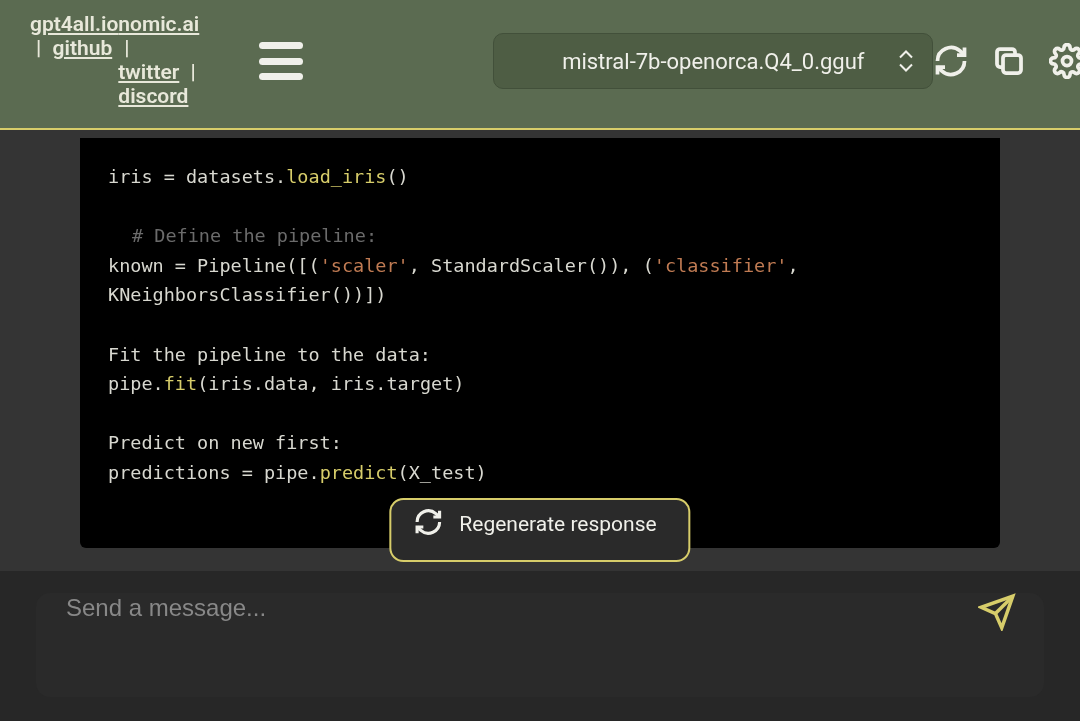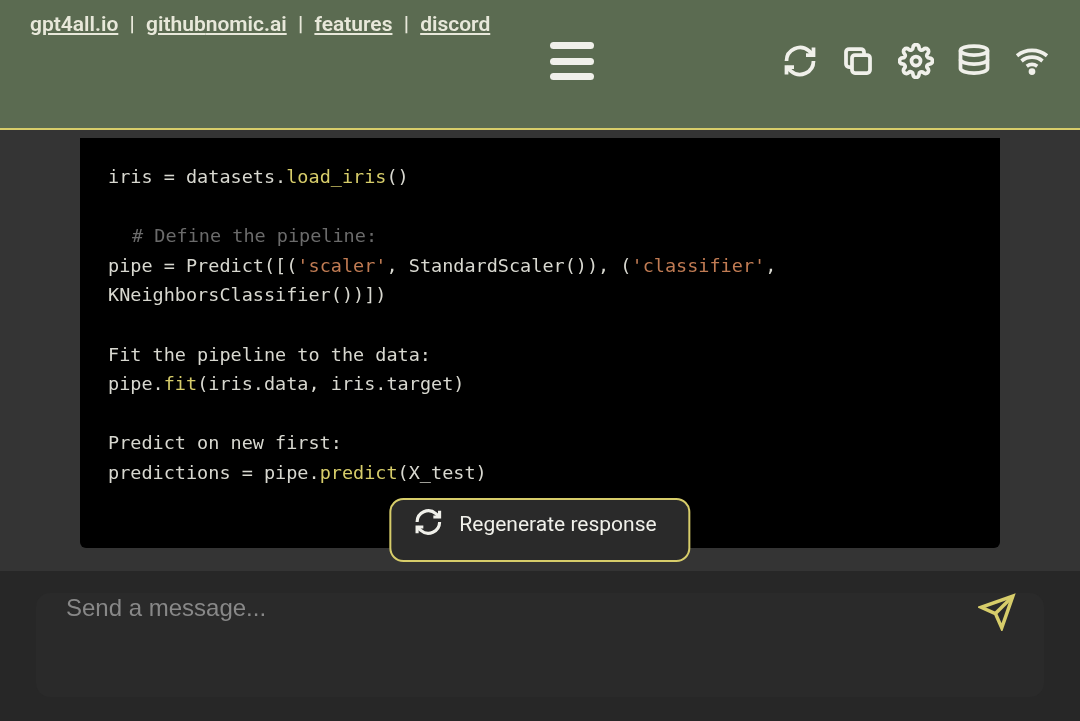--- a/index.html
+++ b/index.html
@@ -175,31 +175,42 @@
 </style>
 </head>
 <body>
 
 <div class="header">
   <div class="top-links">
     <div>
       <a>gpt4all.io</a><span class="sep"> | </span><a>github</a>
     </div>
     <div>
-      <a>nomic.ai</a><span class="sep"> | </span><a>features</a><span class="sep"> | </span><a>discord</a>
+      <a>nomic.ai</a><span class="sep"> | </span><a>twitter</a><span class="sep"> | </span><a>discord</a>
     </div>
   </div>
 
   <div class="toolbar-row">
     <div class="menu-btn">
       <span></span>
         <span></span>
         <span></span>
     </div>
 
+    <div class="model-select">
+      <span>mistral-7b-openorca.Q4_0.gguf</span>
+      <span class="chev">
+        <svg width="16" height="10" viewBox="0 0 16 10">
+            <polyline points="2,8 8,2 14,8" stroke="#f0f0ea" stroke-width="2" fill="none"></polyline>
+          </svg>
+        <svg width="16" height="10" viewBox="0 0 16 10">
+            <polyline points="2,2 8,8 14,2" stroke="#f0f0ea" stroke-width="2" fill="none"></polyline>
+          </svg>
+      </span>
+    </div>
 
     <div class="toolbar-icons">
       <div class="ticon">
         <svg viewBox="0 0 24 24">
             <path d="M3 12a9 9 0 0 1 15-6.7L21 8"></path>
             <polyline points="21 3 21 8 16 8"></polyline>
             <path d="M21 12a9 9 0 0 1-15 6.7L3 16"></path>
             <polyline points="3 21 3 16 8 16"></polyline>
           </svg>
       </div>
@@ -231,21 +242,21 @@
           </svg>
       </div>
     </div>
   </div>
 </div>
 
 <div class="content">
   <div class="code-block"><span>iris = datasets.</span><span class="tok-fn">load_iris</span><span>()</span>
 
 <span class="tok-cmt"># Define the pipeline:</span>
-<span>pipe = Predict([(</span><span class="tok-str">'scaler'</span><span>, StandardScaler()), (</span><span class="tok-str">'classifier'</span><span>,</span>
+<span>known = Pipeline([(</span><span class="tok-str">'scaler'</span><span>, StandardScaler()), (</span><span class="tok-str">'classifier'</span><span>,</span>
 <span>KNeighborsClassifier())])</span>
 
 <span>Fit the pipeline to the data:</span>
 <span>pipe.</span><span class="tok-fn">fit</span><span>(iris.data, iris.target)</span>
 
 <span>Predict on new first:</span>
 <span>predictions = pipe.</span><span class="tok-fn">predict</span><span>(X_test)</span></div>
 
   <div class="explain">In this example, we create a Pipeline object with two stages: first, a StandardScaler is used to normalize the input features (also known as feature scaling). Then, a KNeighborsClassifier is used for classification. We fit the pipeline to the Iris training data and predict on new</div>
 </div>

